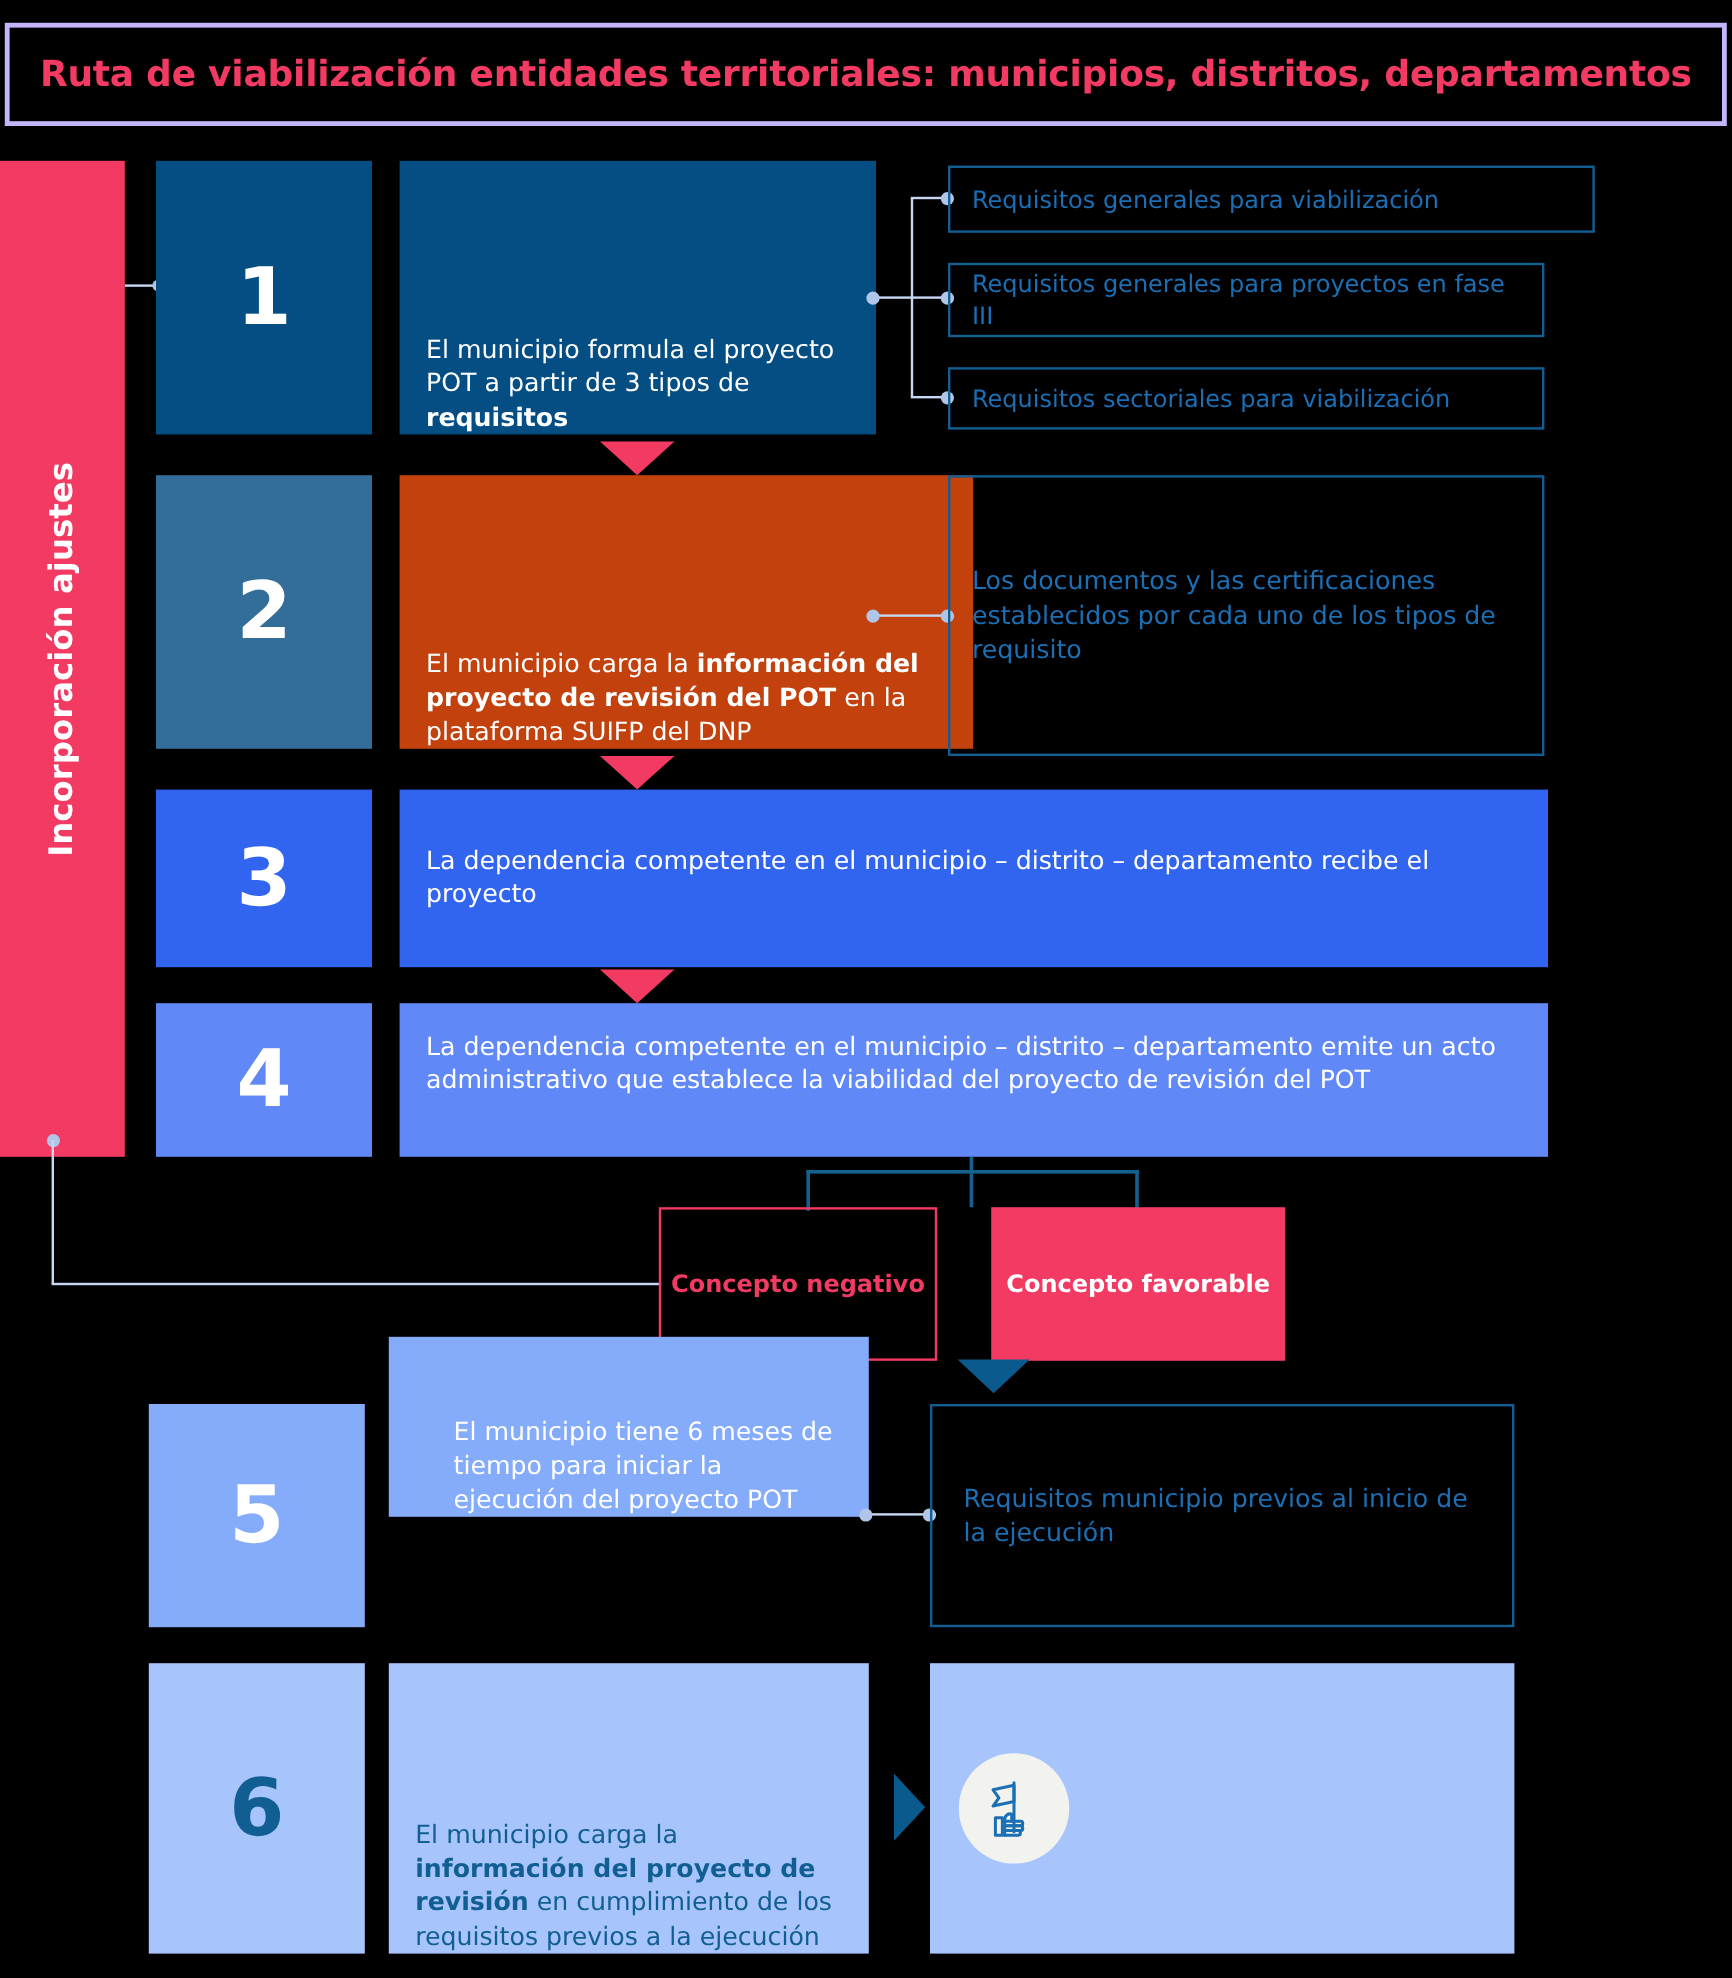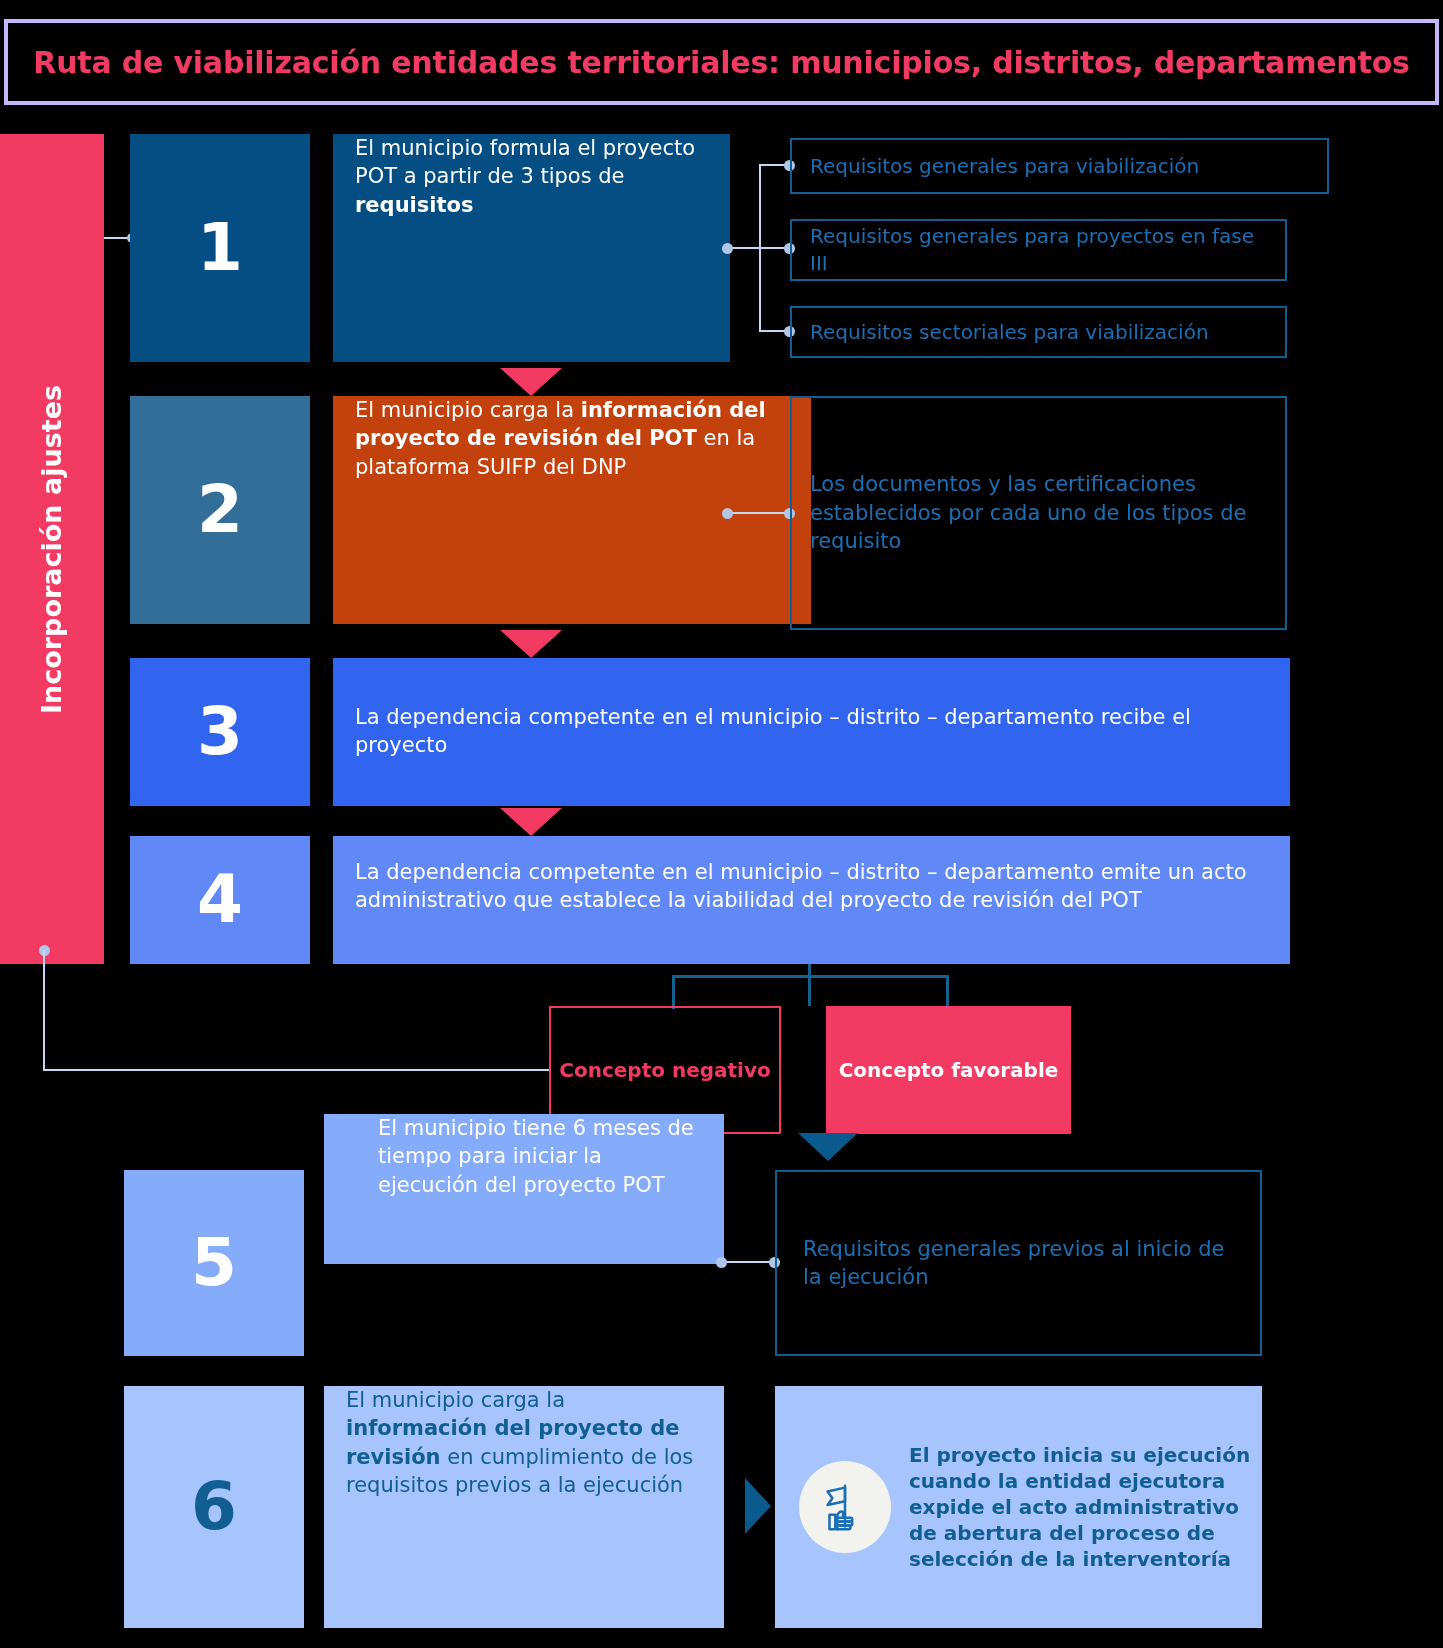--- a/index.html
+++ b/index.html
@@ -38,21 +38,21 @@
   }
   #num-1{left:130px;top:134px;width:180px;height:228px;background:#044E84;}
   #num-2{left:130px;top:396px;width:180px;height:228px;background:#336E99;}
   #num-3{left:130px;top:658px;width:180px;height:148px;background:#3165F0;}
   #num-4{left:130px;top:836px;width:180px;height:128px;background:#6188F7;}
   #num-5{left:124px;top:1170px;width:180px;height:186px;background:#85ABFB;}
   #num-6{left:124px;top:1386px;width:180px;height:242px;background:#A7C4FD;color:#115E92;}
 
   
   .body-tile{
-    display:flex;align-items:flex-start;
+    display:flex;align-items:flex-end;
     color:#ffffff;font-size:21px;line-height:1.35;
   }
   .body-tile .pad{padding:0 22px;}
   .body-tile b{font-weight:bold;}
   #body-1{left:333px;top:134px;width:397px;height:228px;background:#044E84;}
   #body-2{left:333px;top:396px;width:478px;height:228px;background:#c2410c;}
   #body-3{left:333px;top:658px;width:957px;height:148px;background:#3165F0;align-items:flex-start;padding-top:45px;}
   #body-4{left:333px;top:836px;width:957px;height:128px;background:#6188F7;align-items:flex-start;padding-top:22px;}
   #body-5{left:324px;top:1114px;width:400px;height:150px;background:#85ABFB;padding-left:32px;}
   #body-6{left:324px;top:1386px;width:400px;height:242px;background:#A7C4FD;color:#115E92;}
@@ -208,21 +208,21 @@
 <div class="abs num-tile" id="num-5">5</div>
 <div class="abs body-tile" id="body-5">
   <div class="pad">El municipio tiene 6 meses de tiempo para iniciar la ejecución del proyecto POT</div>
 </div>
 
 <div class="abs conn" style="left:724px;top:1261px;width:56px;height:2px;"></div>
 <div class="abs dot" style="left:716px;top:1257px;width:11px;height:11px;"></div>
 <div class="abs dot" style="left:769px;top:1257px;width:11px;height:11px;"></div>
 
 <div class="abs outline-box" id="req-prev">
-  <div class="pad">Requisitos generales previos al inicio de la ejecución</div>
+  <div class="pad">Requisitos municipio previos al inicio de la ejecución</div>
 </div>
 
 <div class="abs num-tile" id="num-6">6</div>
 <div class="abs body-tile" id="body-6">
   <div class="pad">
     <span>El municipio carga la </span><b>información del proyecto de revisión</b><span> en cumplimiento de los requisitos previos a la ejecución</span>
   </div>
 </div>
 
 <div class="abs blue-arrow-right" style="left:745px;top:1478px;"></div>
@@ -233,14 +233,13 @@
       <path d="M32 10 L32 52"></path>
       <path d="M32 12 L14 16 L19 23 L14 30 L32 26 Z" fill="none"></path>
       <path d="M16 40 L16 55 L22 55 L22 40 Z" fill="none"></path>
       <path d="M24 42 C24 38 27 36 30 37 L30 41" fill="none"></path>
       <path d="M24 43 L38 43 C40 43 40 47 38 47 L26 47" fill="none"></path>
       <path d="M26 47 L38 47 C40 47 40 51 38 51 L26 51" fill="none"></path>
       <path d="M26 51 L36 51 C38 51 38 55 36 55 L24 55" fill="none"></path>
       <path d="M24 55 L24 42" fill="none"></path>
     </svg>
   </div>
-  <div id="final-text">El proyecto inicia su ejecución cuando la entidad ejecutora expide el acto administrativo de abertura del proceso de selección de la interventoría</div>
 </div>
 
 </body></html>

